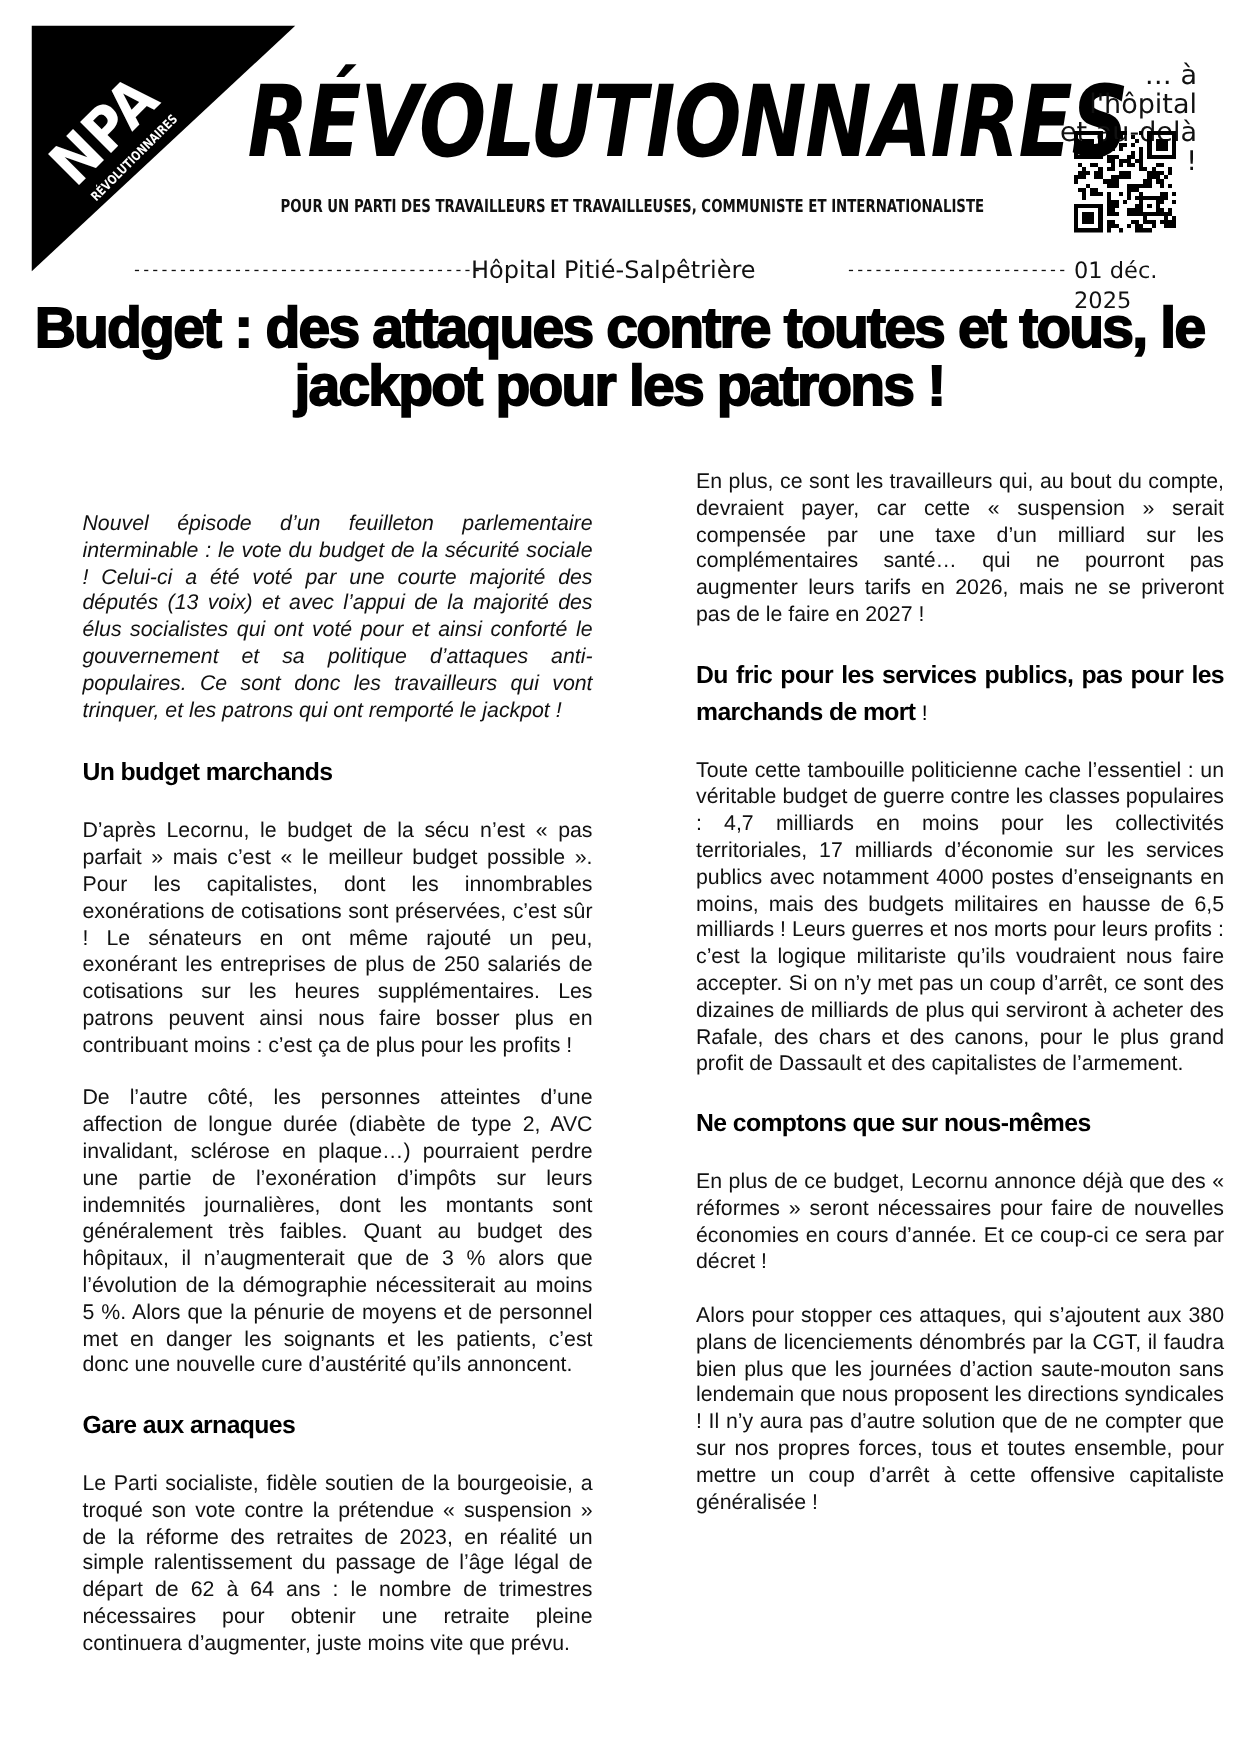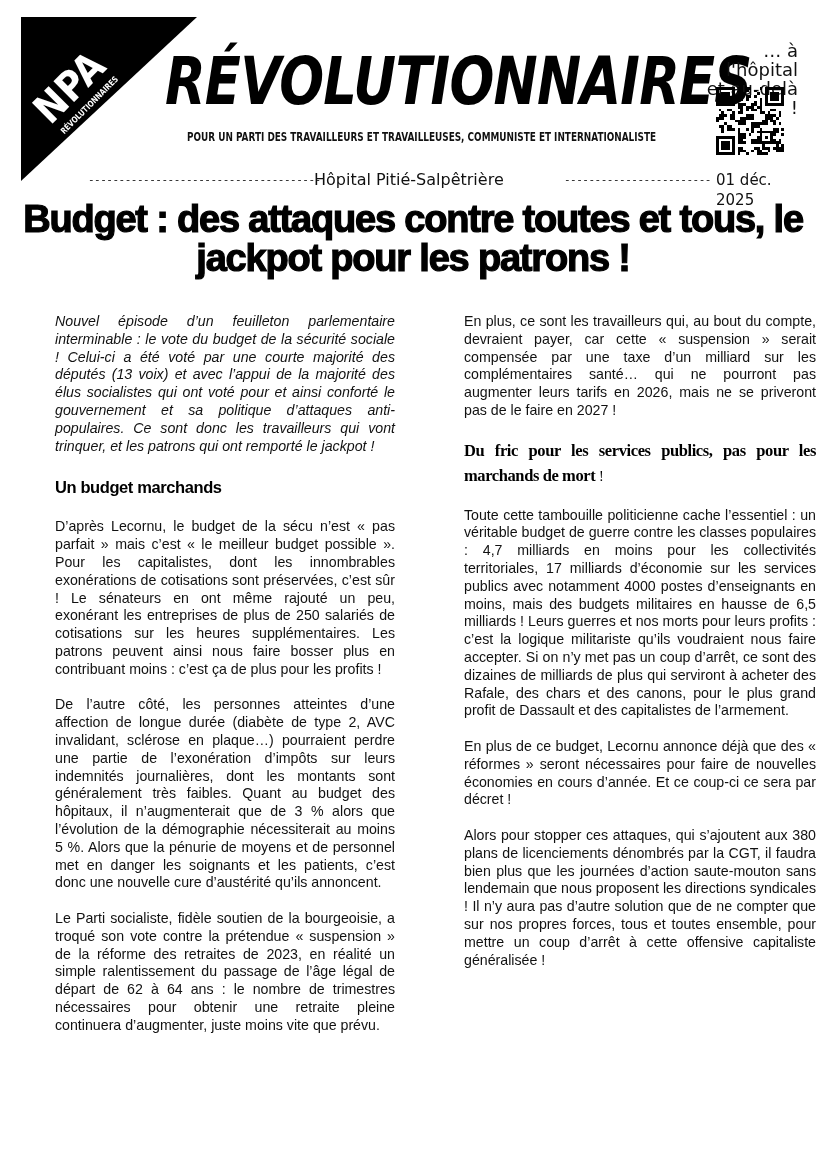--- a/index.html
+++ b/index.html
@@ -35,30 +35,30 @@
   
   .headline {
     position: absolute; left: 20px; top: 200px; width: 786px; text-align: center;
     font-family: "Liberation Sans", sans-serif; font-weight: bold; font-size: 38px; line-height: 39px;
     letter-spacing: -1.2px; color: #000;
     -webkit-text-stroke: 1.2px #000;
   }
 
   
   .col { position: absolute; top: 313px; font-size: 14.2px; line-height: 17.8px; text-align: justify; color: #111; }
-  .col-left { left: 55px; width: 340px; }
+  .col-left { left: 55px; width: 340px; margin-top: 28px; }
   .col-right { left: 424px; width: 352px; margin-left: 40px; }
   .col p { margin: 0 0 17.8px 0; }
   .col p.intro { font-style: italic; margin-bottom: 20px; }
   .col h2 {
     margin: 0 0 18px 0; font-family: "Liberation Sans", sans-serif; font-weight: bold;
     font-size: 16.5px; line-height: 25px; letter-spacing: -0.4px; text-align: left; color: #000;
   }
   .col h2 .bang { font-weight: normal; font-size: 14px; }
-  .col h2.wide { text-align: justify; font-family: Liberation Serif, serif; }
+  .col h2.wide { text-align: justify; }
 </style>
 </head>
 <body>
 
 <div class="logo">
   <svg width="176" height="164" viewBox="0 0 176 164">
     <polygon points="0,0 176,0 0,164" fill="#000"></polygon>
     <g transform="translate(58,80) rotate(-45)">
       <text x="0" y="0" text-anchor="middle" font-family="DejaVu Sans, sans-serif" font-weight="bold" font-size="40" fill="#fff" transform="scale(0.9,1)">NPA</text>
       <text x="2" y="16" text-anchor="middle" font-family="DejaVu Sans, sans-serif" font-weight="bold" font-size="8.5" fill="#fff" transform="scale(0.8,1)">RÉVOLUTIONNAIRES</text>
@@ -383,24 +383,26 @@
 
 <h1 class="headline" style="margin:0;">Budget : des attaques contre toutes et tous, le jackpot pour les patrons !</h1>
 
 <div class="col col-left">
   <p class="intro">Nouvel épisode d’un feuilleton parlementaire interminable : le vote du budget de la sécurité sociale ! Celui-ci a été voté par une courte majorité des députés (13 voix) et avec l’appui de la majorité des élus socialistes qui ont voté pour et ainsi conforté le gouvernement et sa politique d’attaques anti-populaires. Ce sont donc les travailleurs qui vont trinquer, et les patrons qui ont remporté le jackpot !</p>
 
   <h2>Un budget marchands</h2>
   <p>D’après Lecornu, le budget de la sécu n’est « pas parfait » mais c’est « le meilleur budget possible ». Pour les capitalistes, dont les innombrables exonérations de cotisations sont préservées, c’est sûr ! Le sénateurs en ont même rajouté un peu, exonérant les entreprises de plus de 250 salariés de cotisations sur les heures supplémentaires. Les patrons peuvent ainsi nous faire bosser plus en contribuant moins : c’est ça de plus pour les profits !</p>
   <p>De l’autre côté, les personnes atteintes d’une affection de longue durée (diabète de type 2, AVC invalidant, sclérose en plaque…) pourraient perdre une partie de l’exonération d’impôts sur leurs indemnités journalières, dont les montants sont généralement très faibles. Quant au budget des hôpitaux, il n’augmenterait que de 3 % alors que l’évolution de la démographie nécessiterait au moins 5 %. Alors que la pénurie de moyens et de personnel met en danger les soignants et les patients, c’est donc une nouvelle cure d’austérité qu’ils annoncent.</p>
 
+  <h2>Gare aux arnaques</h2>
   <p>Le Parti socialiste, fidèle soutien de la bourgeoisie, a troqué son vote contre la prétendue « suspension » de la réforme des retraites de 2023, en réalité un simple ralentissement du passage de l’âge légal de départ de 62 à 64 ans : le nombre de trimestres nécessaires pour obtenir une retraite pleine continuera d’augmenter, juste moins vite que prévu.</p>
 </div>
 
 <div class="col col-right">
   <p>En plus, ce sont les travailleurs qui, au bout du compte, devraient payer, car cette « suspension » serait compensée par une taxe d’un milliard sur les complémentaires santé… qui ne pourront pas augmenter leurs tarifs en 2026, mais ne se priveront pas de le faire en 2027 !</p>
 
   <h2 class="wide"><span>Du fric pour les services publics, pas pour les marchands de mort</span> <span class="bang">!</span></h2>
   <p>Toute cette tambouille politicienne cache l’essentiel : un véritable budget de guerre contre les classes populaires : 4,7 milliards en moins pour les collectivités territoriales, 17 milliards d’économie sur les services publics avec notamment 4000 postes d’enseignants en moins, mais des budgets militaires en hausse de 6,5 milliards ! Leurs guerres et nos morts pour leurs profits : c’est la logique militariste qu’ils voudraient nous faire accepter. Si on n’y met pas un coup d’arrêt, ce sont des dizaines de milliards de plus qui serviront à acheter des Rafale, des chars et des canons, pour le plus grand profit de Dassault et des capitalistes de l’armement.</p>
 
+  <h2>Ne comptons que sur nous-mêmes</h2>
   <p>En plus de ce budget, Lecornu annonce déjà que des « réformes » seront nécessaires pour faire de nouvelles économies en cours d’année. Et ce coup-ci ce sera par décret !</p>
   <p>Alors pour stopper ces attaques, qui s’ajoutent aux 380 plans de licenciements dénombrés par la CGT, il faudra bien plus que les journées d’action saute-mouton sans lendemain que nous proposent les directions syndicales ! Il n’y aura pas d’autre solution que de ne compter que sur nos propres forces, tous et toutes ensemble, pour mettre un coup d’arrêt à cette offensive capitaliste généralisée !</p>
 </div>
 
 </body></html>

